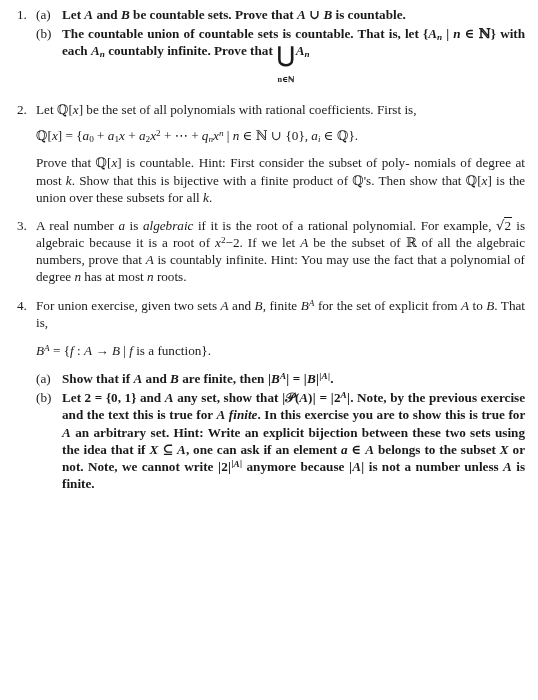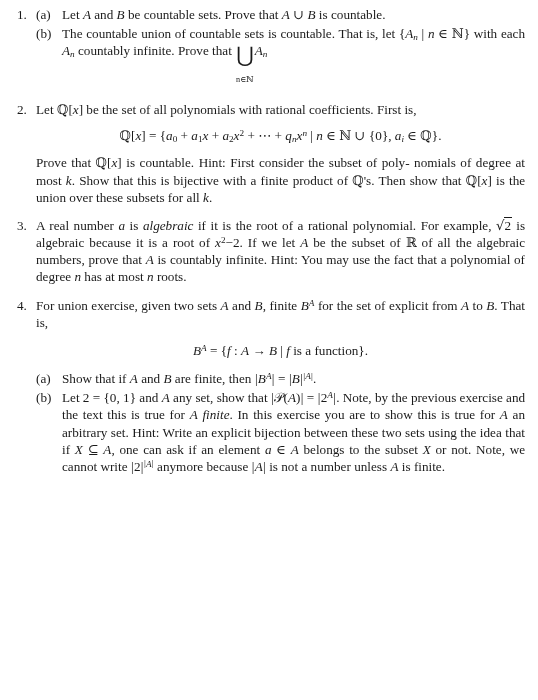--- a/index.html
+++ b/index.html
@@ -47,32 +47,32 @@
     margin-bottom: 2px;
   }
   .sub-num {
     width: 26px;
     flex: 0 0 26px;
     text-align: left;
   }
   .sub-body {
     flex: 1 1 auto;
     min-width: 0;
+    font-weight: bold;
   }
 
   p.para {
     margin: 0 0 4px 0;
     text-align: justify;
     text-align-last: left;
     hyphens: manual;
   }
   p.para.last { margin-bottom: 0; }
 
   .display {
-    text-align: center;
     margin: 11px 0 11px 0;
   }
   .display.tight { margin: 9px 0 10px 0; }
 
   
   .mi { font-style: italic; }
   .mn, .mo { font-style: normal; }
   .bb { font-family: "DejaVu Serif", serif; font-style: normal; }
   sub, sup {
     font-size: 0.70em;

